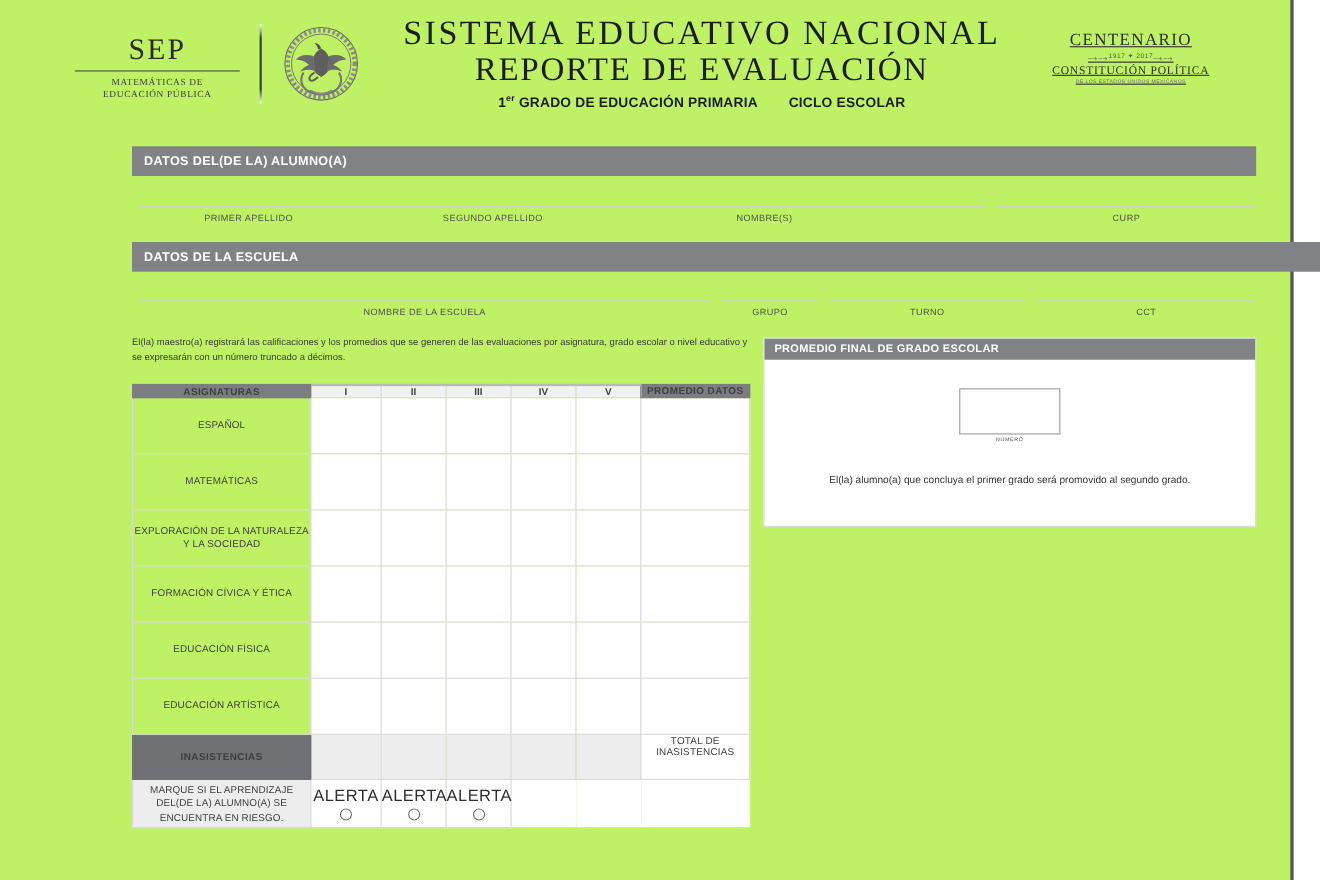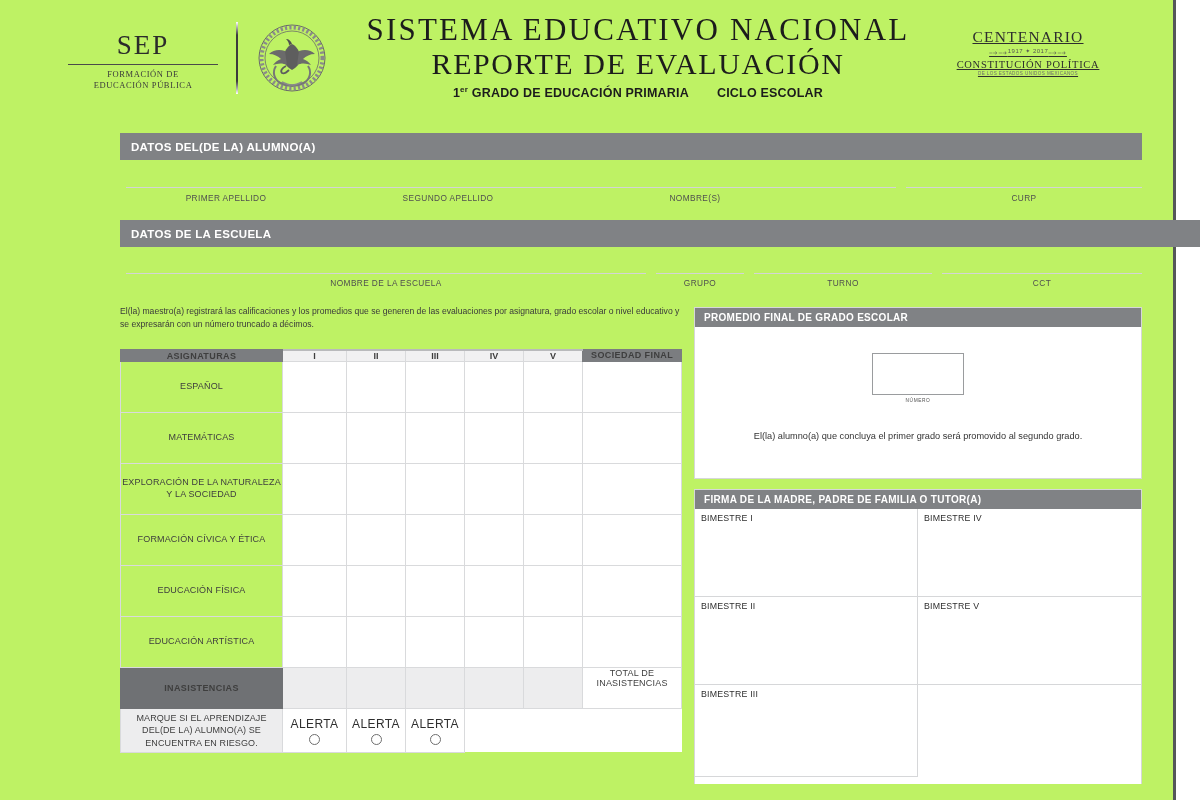--- a/index.html
+++ b/index.html
@@ -242,21 +242,21 @@
     padding: 3px 5px;
     line-height: 1.35;
     letter-spacing: 0.1px;
   }
   .alerta-cell {
     background: #ffffff;
     height: 42px;
     padding-top: 3px;
   }
   .alerta-text {
-    font-size: 12px;
+    font-size: 15px;
     color: #2f2f2f;
     letter-spacing: 0.4px;
     display: block;
     margin-bottom: 3px;
   }
   .alerta-circle {
     width: 11px; height: 11px;
     border: 1.3px solid #6e6e6e;
     border-radius: 50%;
     display: inline-block;
@@ -319,21 +319,21 @@
 </head>
 <body>
 
 <div id="page">
 
   <div class="header">
 
     <div class="sep-logo">
       <div class="sep-word">SEP</div>
       <div class="sep-rule"></div>
-      <div class="sep-sub">FORMACIÓN DE</div>
+      <div class="sep-sub">MATEMÁTICAS DE</div>
       <div class="sep-sub">EDUCACIÓN PÚBLICA</div>
     </div>
 
     <div class="divider-bar"></div>
 
     <div class="seal">
       <svg viewBox="0 0 72 72" width="72" height="72">
         <circle cx="36" cy="36" r="33" fill="none" stroke="#6a6a6a" stroke-width="1"></circle>
         <circle cx="36" cy="36" r="30.5" fill="none" stroke="#8a8a8a" stroke-width="4" stroke-dasharray="2.2 2.2"></circle>
         <circle cx="36" cy="36" r="27" fill="none" stroke="#6a6a6a" stroke-width="0.8"></circle>
@@ -407,21 +407,21 @@
         <col style="width:59px">
         <col style="width:59px">
       <col style="width:59px">
         <col style="width:59px">
       <col style="width:99px">
     </colgroup>
     <tbody>
       <tr>
         <td class="th-dark" rowspan="2">ASIGNATURAS</td>
         <td class="th-mid" colspan="5"></td>
-        <td class="th-dark" rowspan="2" style="line-height:1.25;">SOCIEDAD FINAL</td>
+        <td class="th-dark" rowspan="2" style="line-height:1.25;">PROMEDIO DATOS</td>
       </tr>
       <tr>
         <td class="th-light">I</td>
         <td class="th-light">II</td>
         <td class="th-light">III</td>
         <td class="th-light">IV</td>
         <td class="th-light">V</td>
       </tr>
 
       <tr>
@@ -510,25 +510,14 @@
     </tbody>
   </table>
 
   <div class="panel" style="left:694px; top:307px; width:448px; height:172px;">
     <div class="panel-head">PROMEDIO FINAL DE GRADO ESCOLAR</div>
     <div class="num-box"></div>
     <div class="num-cap">NÚMERO</div>
     <div class="promo-text">El(la) alumno(a) que concluya el primer grado será promovido al segundo grado.</div>
   </div>
 
-  <div class="panel" style="left:694px; top:489px; width:448px; height:295px; border-bottom:none;">
-    <div class="panel-head">FIRMA DE LA MADRE, PADRE DE FAMILIA O TUTOR(A)</div>
-    <div class="sigrid">
-      <div class="sigcell">BIMESTRE I</div>
-      <div class="sigcell last-col">BIMESTRE IV</div>
-      <div class="sigcell">BIMESTRE II</div>
-      <div class="sigcell last-col">BIMESTRE V</div>
-      <div class="sigcell">BIMESTRE III</div>
-      <div class="sigcell blank"></div>
-    </div>
-  </div>
 
 </div>
 
 </body></html>

